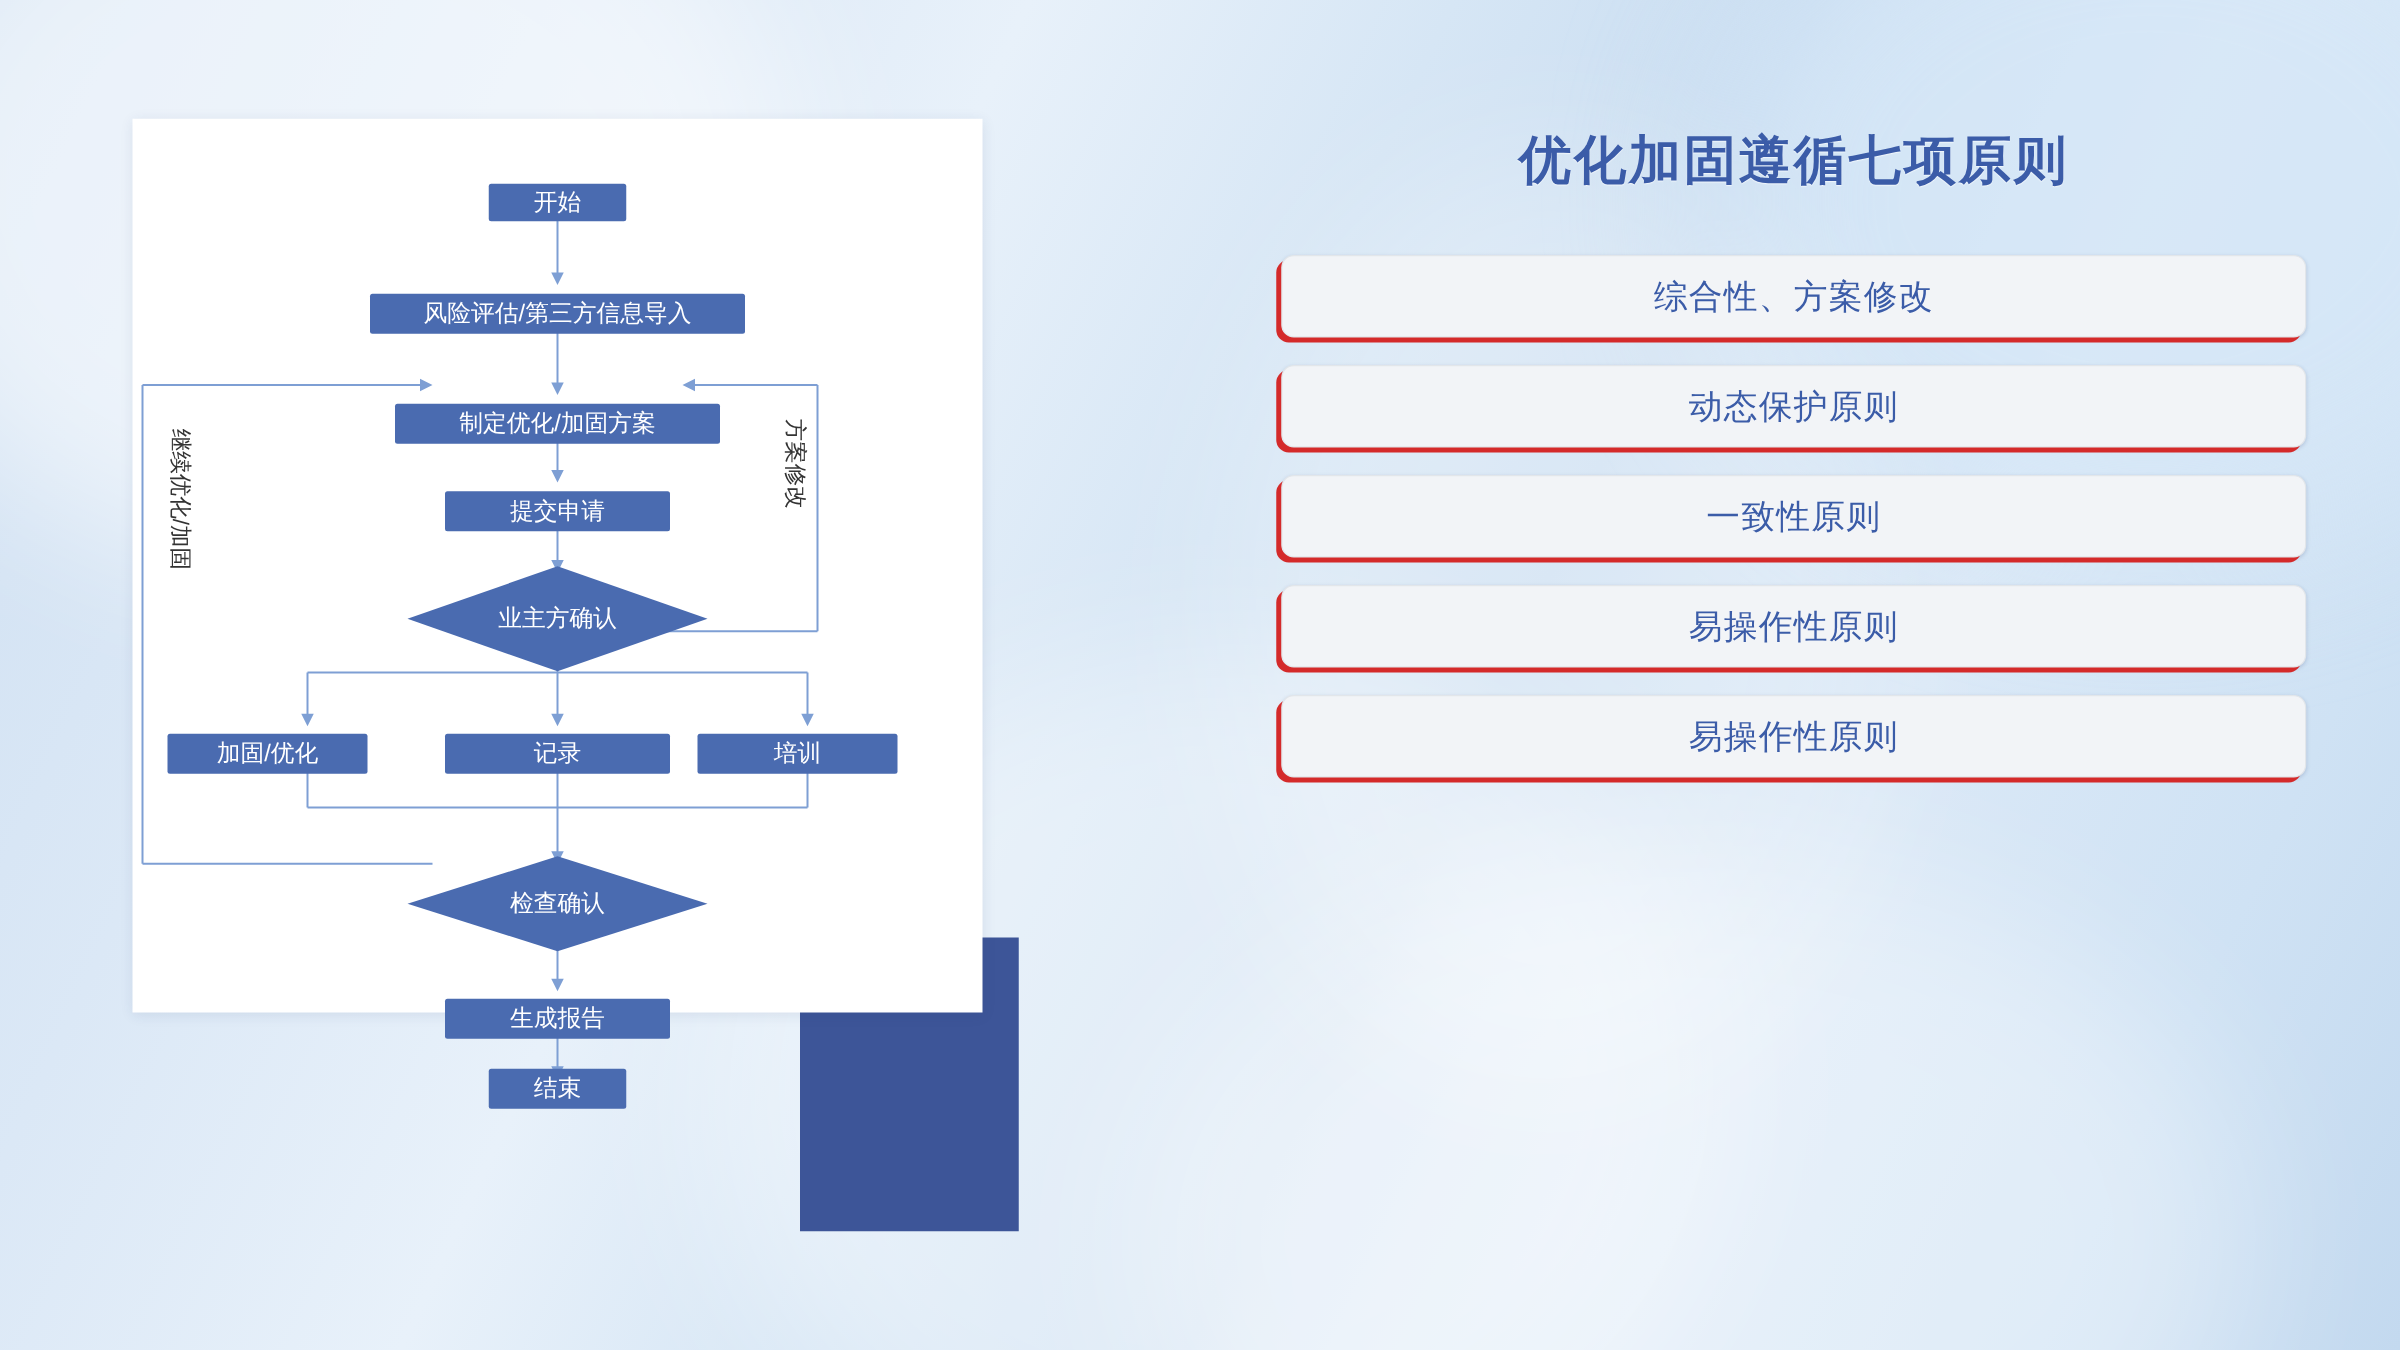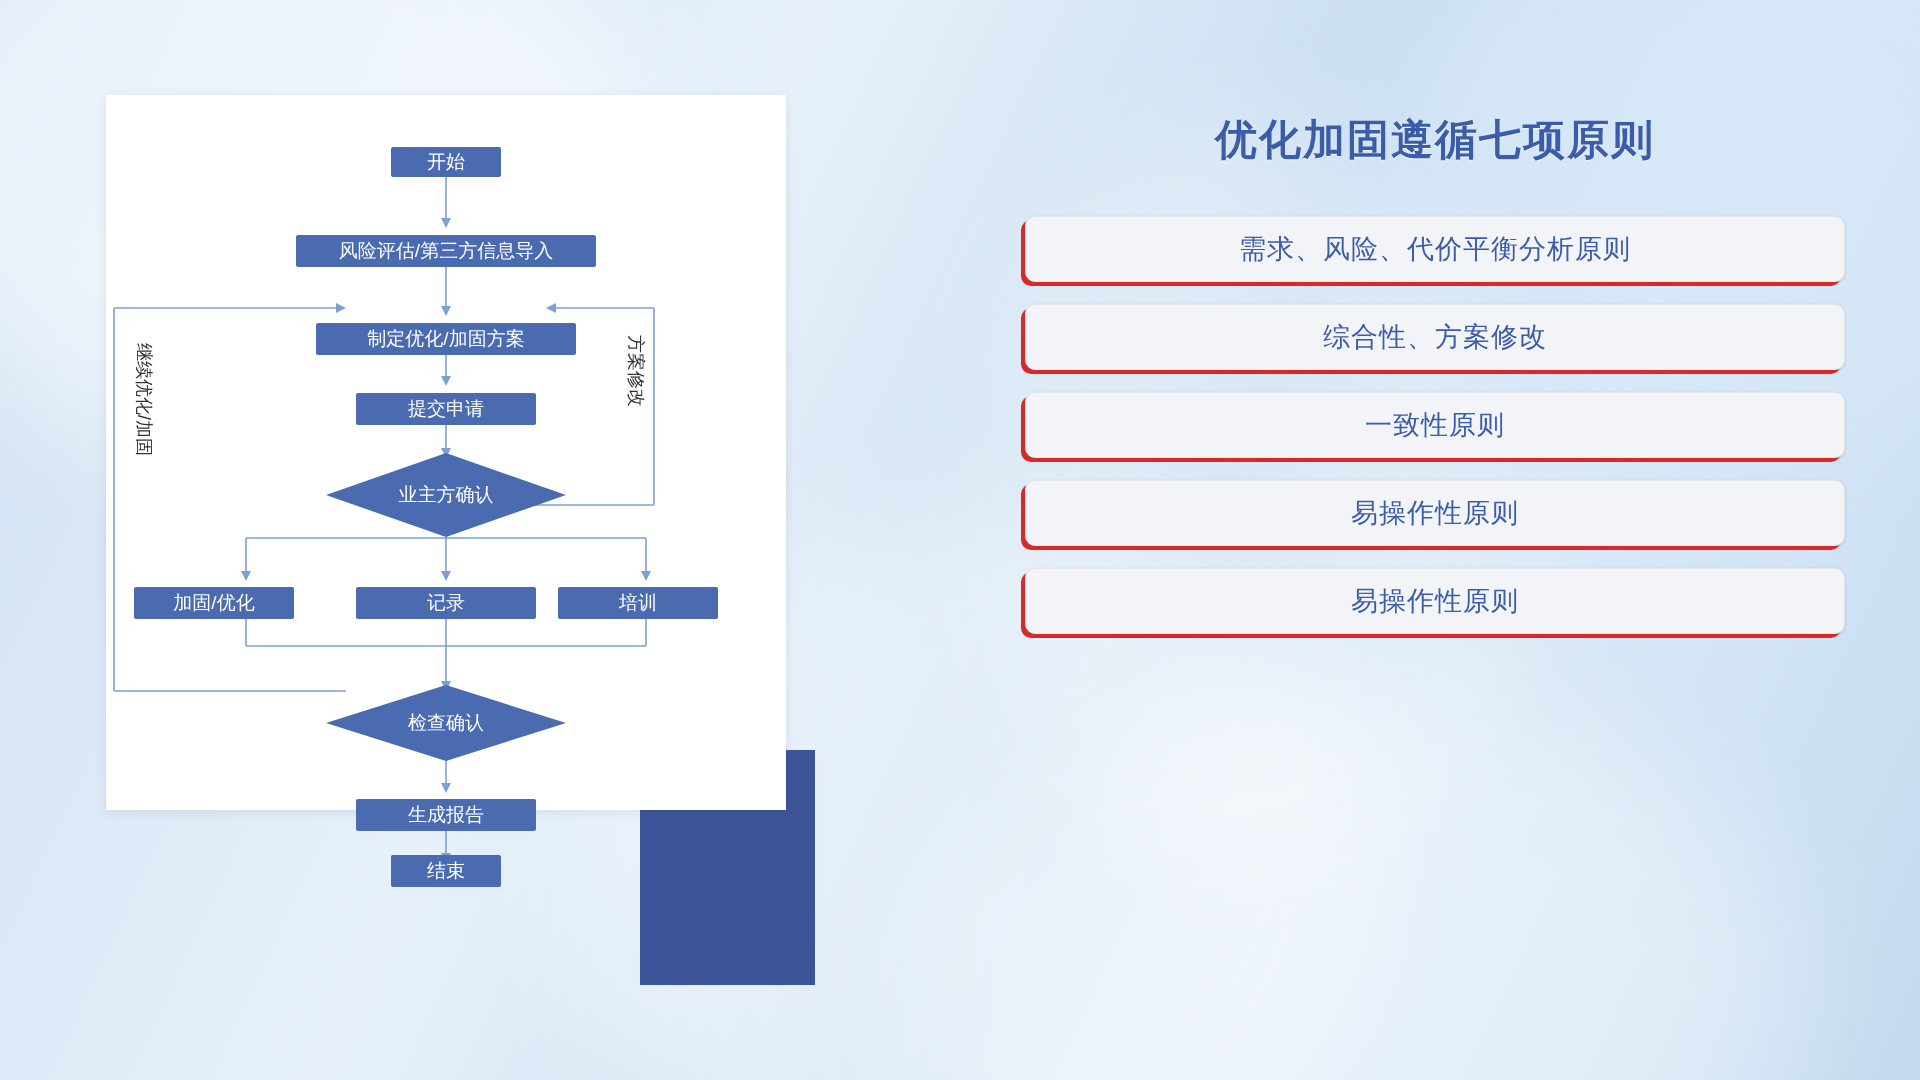--- a/index.html
+++ b/index.html
@@ -57,21 +57,21 @@
   .side-label {
     font-size: 18px;
     fill: #333333;
     font-family: "Liberation Sans", sans-serif;
   }
 
   
   .right-panel {
     position: absolute;
     left: 1020px;
-    top: 112px;
+    top: 100px;
     width: 830px;
   }
   .panel-title {
     font-size: 42px;
     font-weight: bold;
     color: #3b5ca8;
     text-align: center;
     letter-spacing: 2px;
     margin: 0 0 48px 0;
     text-shadow: 0 1px 1px rgba(255,255,255,0.7);
@@ -197,24 +197,24 @@
 
     <text class="side-label" x="32" y="248" transform="rotate(90 32 248)">继续优化/加固</text>
     <text class="side-label" x="524" y="240" transform="rotate(90 524 240)">方案修改</text>
   </svg>
 </div>
 
 <div class="right-panel">
   <h1 class="panel-title">优化加固遵循七项原则</h1>
   <div class="principle-list">
     <div class="principle-item">
-      <span class="principle-label">需求、风险、代价平衡分析原则</span>
-    </div>
-    <div class="principle-item">
       <span class="principle-label">综合性、方案修改</span>
+    </div>
+    <div class="principle-item">
+      <span class="principle-label">动态保护原则</span>
     </div>
     <div class="principle-item">
       <span class="principle-label">一致性原则</span>
     </div>
     <div class="principle-item">
       <span class="principle-label">易操作性原则</span>
     </div>
     <div class="principle-item">
       <span class="principle-label">易操作性原则</span>
     </div>

